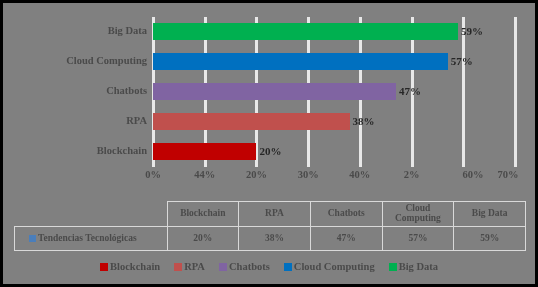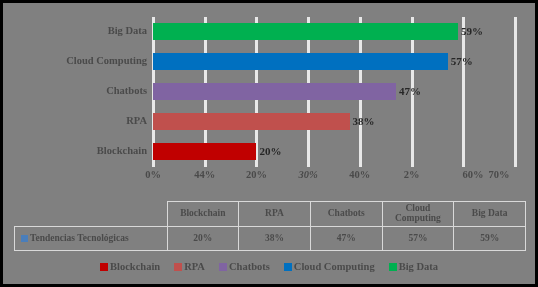--- a/index.html
+++ b/index.html
@@ -127,21 +127,21 @@
     vertical-align: middle;
     padding: 1px 2px;
     line-height: 1.05;
   }
   #data-table td.corner {
     border: none;
     background: transparent;
   }
   #data-table td.series-name {
     text-align: left;
-    padding-left: 6px;
+    padding-left: 14px;
     white-space: nowrap;
     font-size: 9.5px;
   }
   .hdr-row td { height: 22px; }
   .val-row td { height: 21px; }
   .swatch-inline {
     display: inline-block;
     width: 7px;
     height: 7px;
     background: #4a7ebb;
@@ -217,25 +217,25 @@
       <div class="bar-row" style="top: 0px;">
         <div class="bar" style="width: 305.114px; background: rgb(0, 176, 80);"></div>
         <div class="bar-label" style="left: 305.114px;">59%</div>
       </div>
     </div>
 
   <div id="xticks">
       <div class="xtick" style="left: 0px;">0%</div>
       <div class="xtick" style="left: 51.7143px;">44%</div>
       <div class="xtick" style="left: 103.429px;">20%</div>
-      <div class="xtick" style="left: 155.143px; font-style: italic;">30%</div>
+      <div class="xtick" style="left: 155.143px;">30%</div>
       <div class="xtick" style="left: 206.857px; text-align: center;">40%</div>
       <div class="xtick" style="left: 258.571px;">2%</div>
       <div class="xtick" style="left: 320px;">60%</div>
-      <div class="xtick" style="left: 346px;">70%</div>
+      <div class="xtick" style="left: 355px;">70%</div>
     </div>
 
   <table id="data-table">
     <tbody>
         <tr class="hdr-row">
           <td class="corner" style="width: 148px;"></td>
           <td>Blockchain</td>
           <td>RPA</td>
           <td>Chatbots</td>
           <td>Cloud Computing</td>

